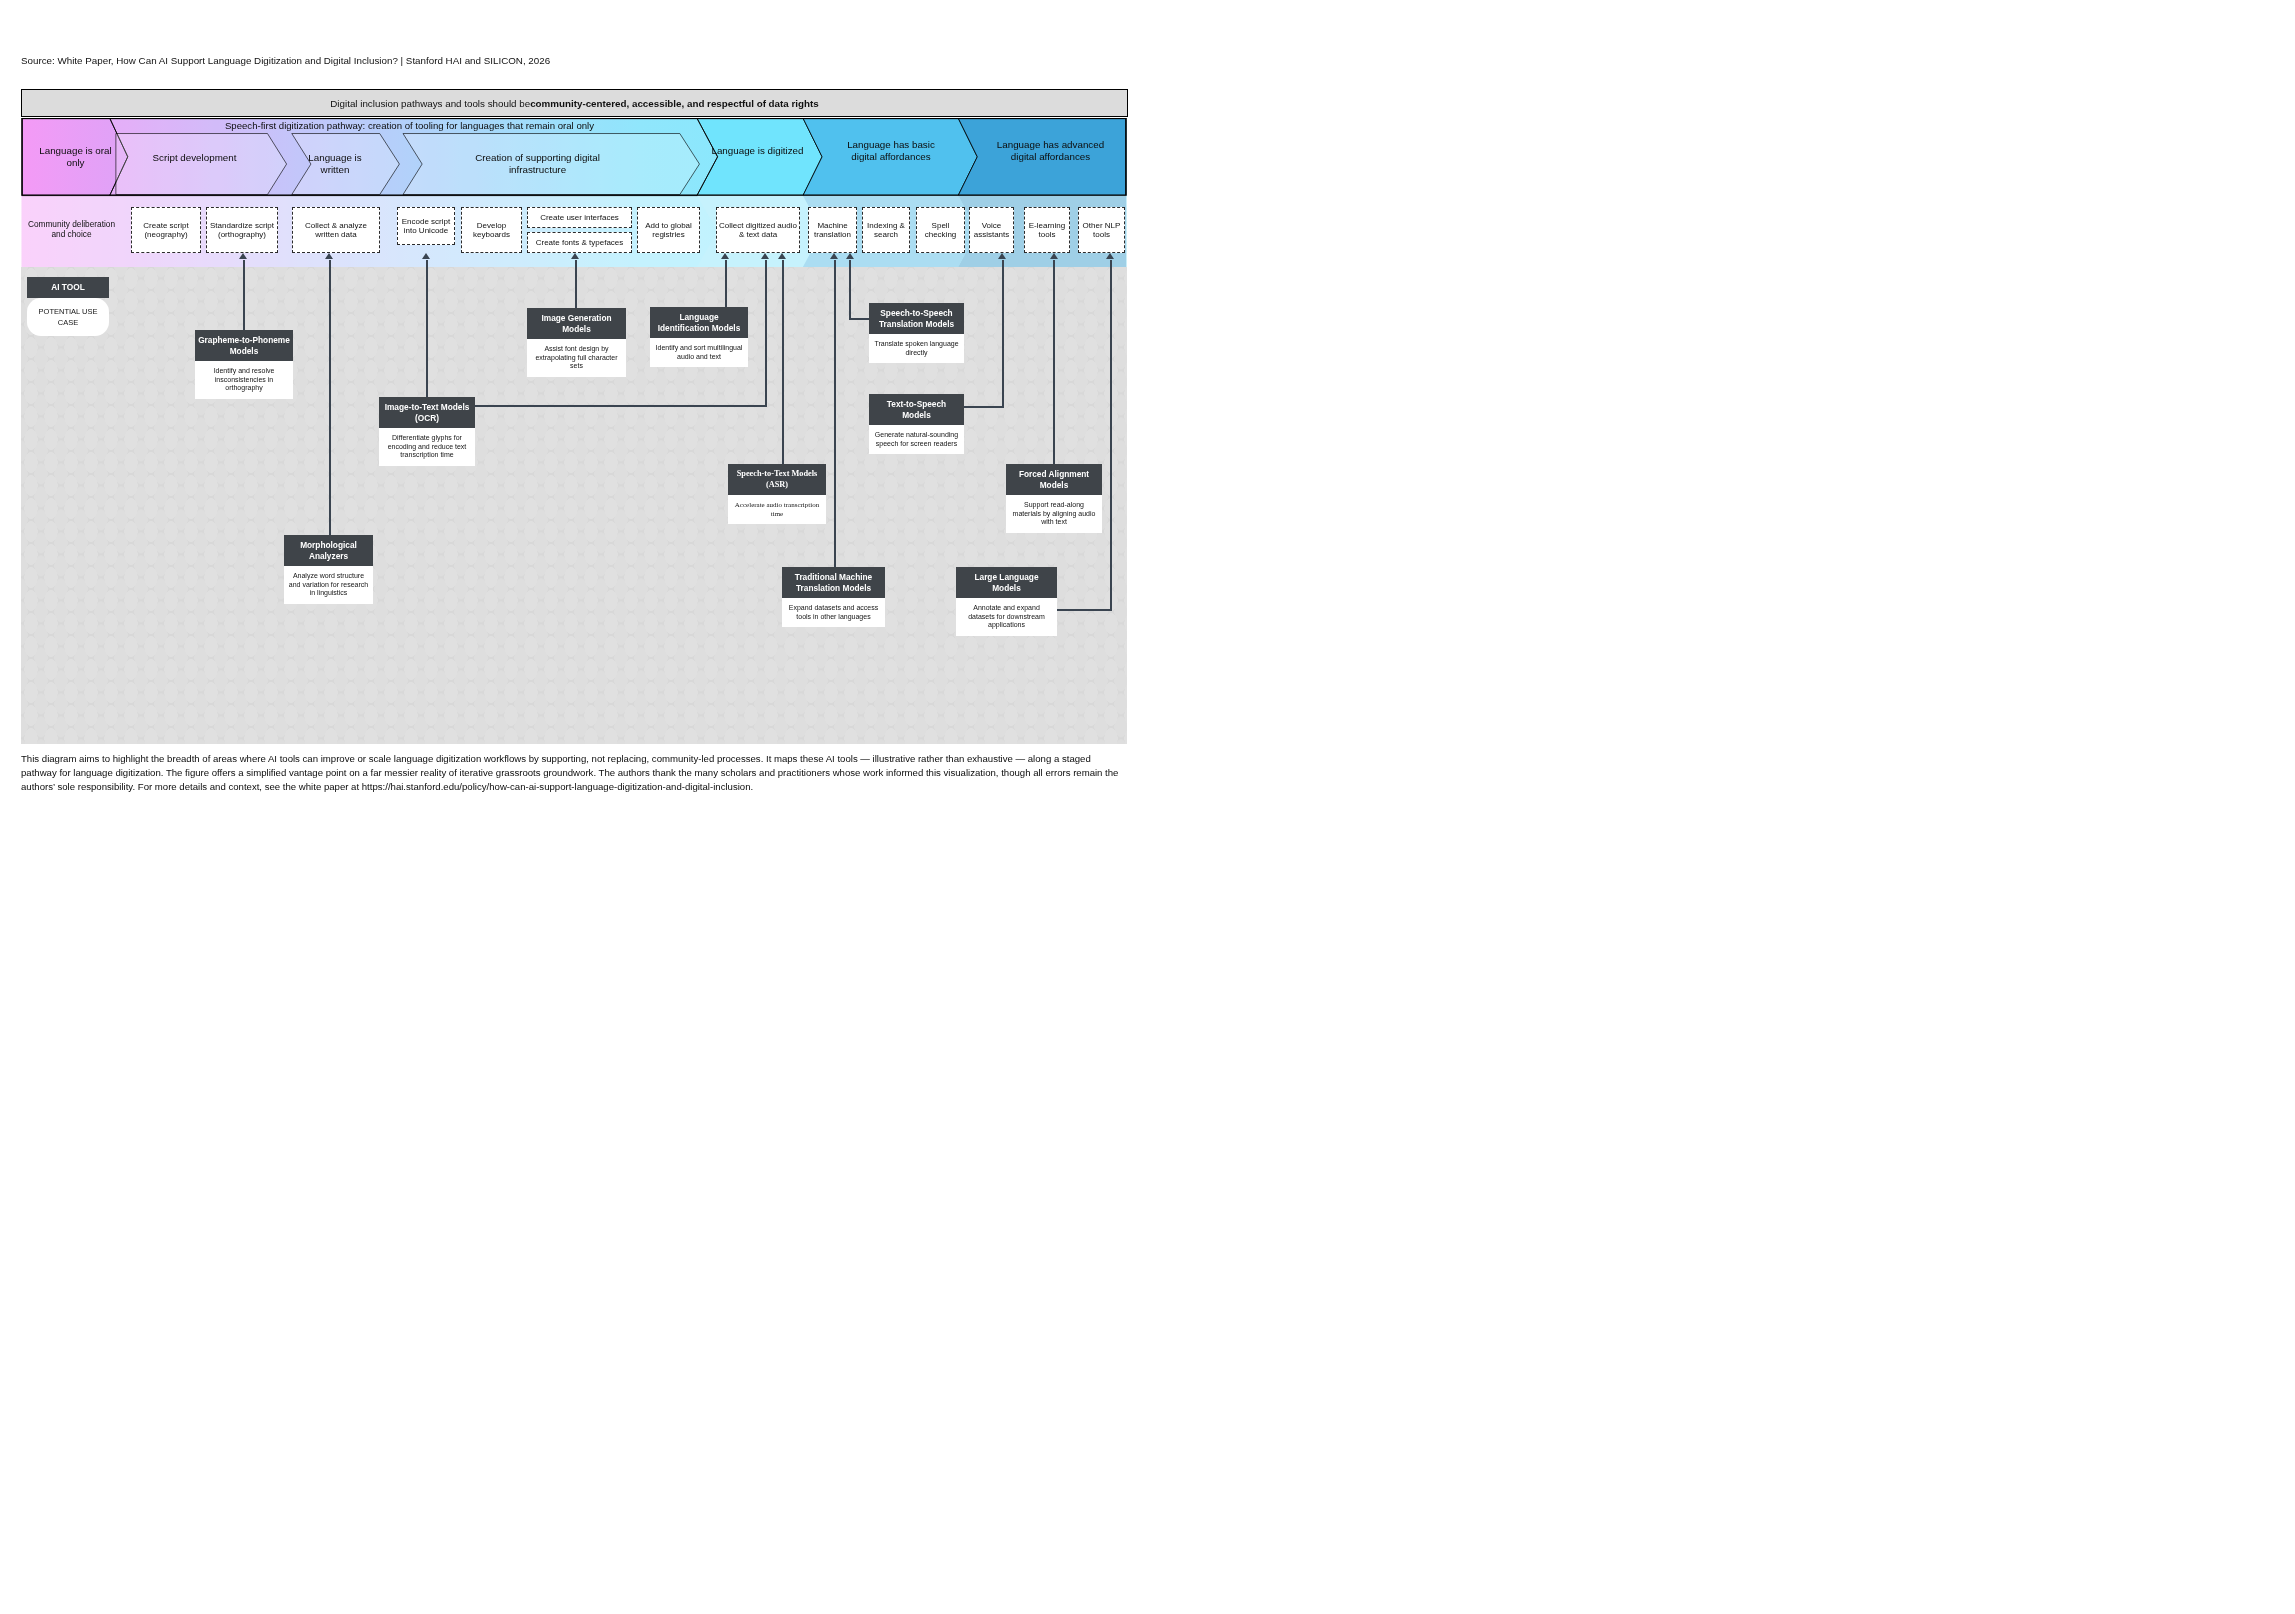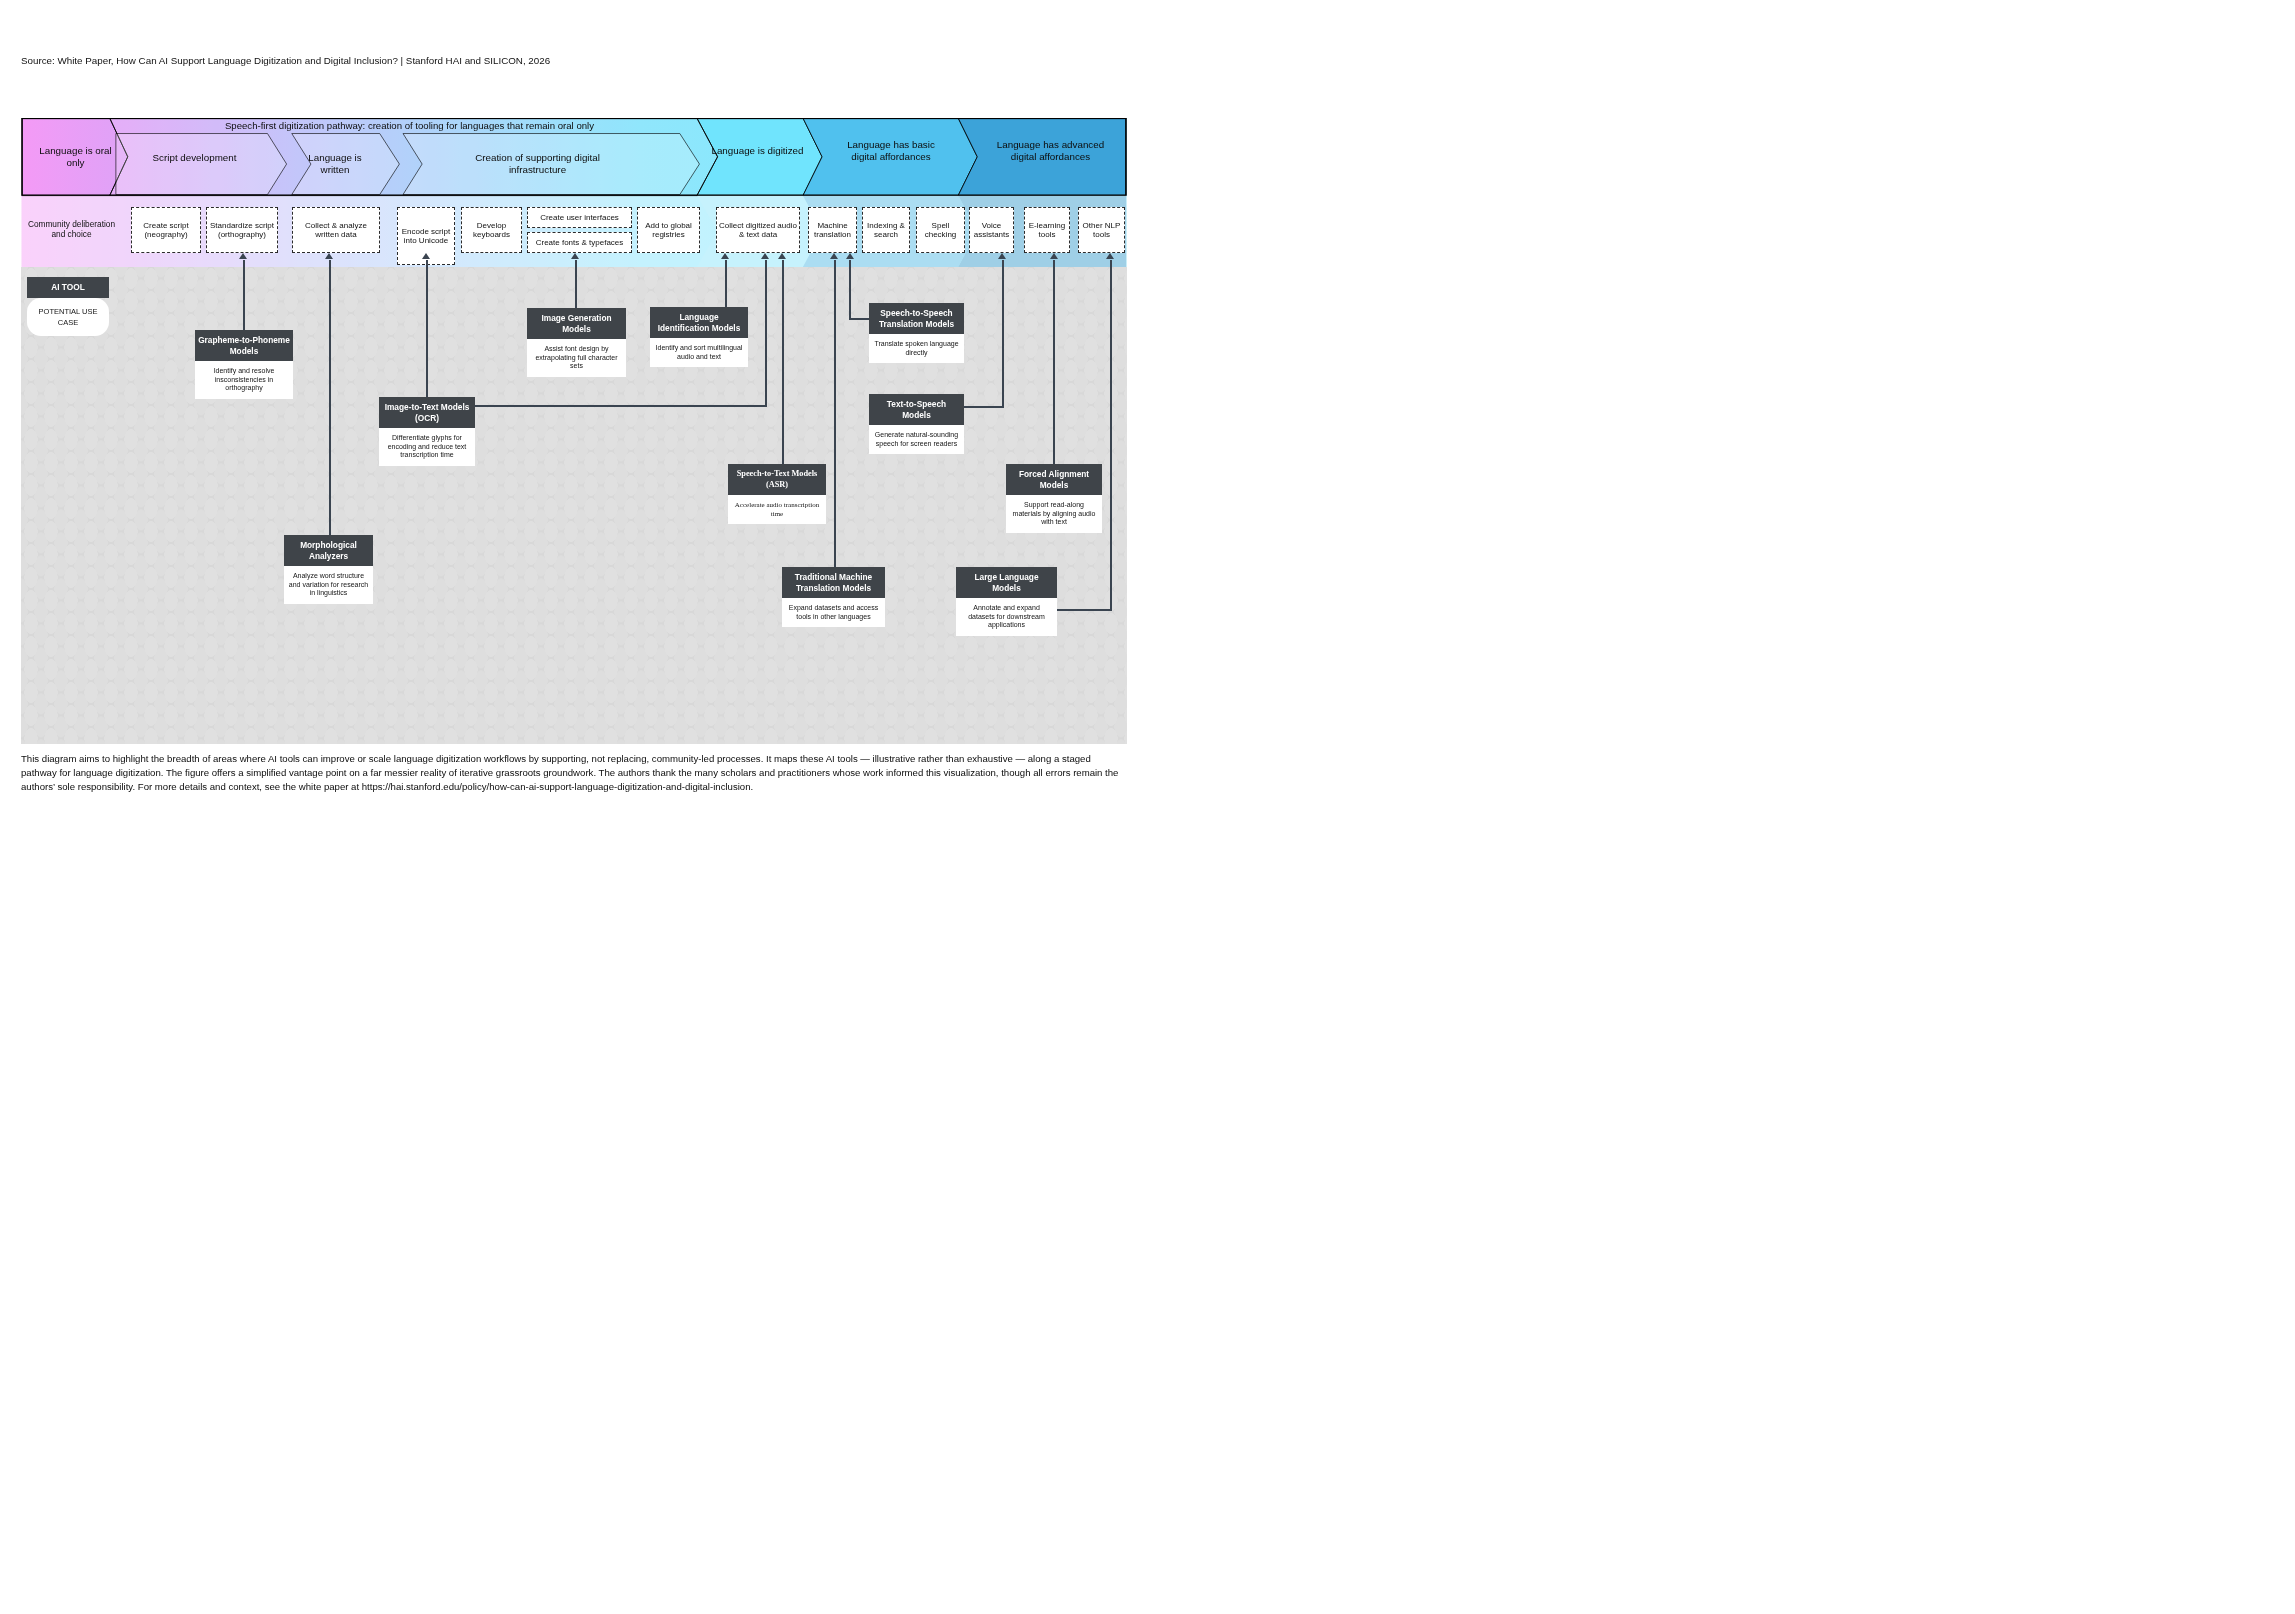--- a/index.html
+++ b/index.html
@@ -32,20 +32,24 @@
          border-bottom:6.7px solid #3a4450;}
   .footer{left:21px;top:752px;width:1105px;font-size:9.6px;line-height:14px;color:#0c0c0c;}
 </style>
 </head>
 <body>
 
 <div class="canvas">
 
   <div class="abs page-source">Source: White Paper, How Can AI Support Language Digitization and Digital Inclusion? | Stanford HAI and SILICON, 2026</div>
 
+  <div class="abs banner">
+    <span>Digital inclusion pathways and tools should be </span>
+      <b>community-centered, accessible, and respectful of data rights</b>
+  </div>
 
   <svg class="abs band-svg" width="1106" height="149" viewBox="0 0 2135 288">
     <defs>
       <linearGradient id="bandGrad" x1="0" y1="0" x2="1" y2="0">
         <stop offset="0" stop-color="#f49af6"></stop>
         <stop offset="0.10" stop-color="#dda3f7"></stop>
         <stop offset="0.25" stop-color="#b9bcf9"></stop>
         <stop offset="0.42" stop-color="#98d2fa"></stop>
         <stop offset="0.56" stop-color="#7de2fc"></stop>
         <stop offset="0.72" stop-color="#6fe5fd"></stop>
@@ -87,21 +91,21 @@
   <div class="abs stage-label" style="left:296px;top:152px;width:78px;">Language is written</div>
   <div class="abs stage-label" style="left:452px;top:152px;width:171px;">Creation of supporting digital infrastructure</div>
   <div class="abs stage-label" style="left:711px;top:145px;width:93px;">Language is digitized</div>
   <div class="abs stage-label" style="left:839px;top:139px;width:104px;">Language has basic digital affordances</div>
   <div class="abs stage-label" style="left:991px;top:139px;width:119px;">Language has advanced digital affordances</div>
 
   <div class="abs step-noborder" style="left:27px;top:207px;width:89px;height:46px;">Community deliberation and choice</div>
   <div class="abs step" style="left:131px;top:207px;width:70px;height:46px;">Create script (neography)</div>
   <div class="abs step" style="left:206px;top:207px;width:72px;height:46px;">Standardize script (orthography)</div>
   <div class="abs step" style="left:292px;top:207px;width:88px;height:46px;">Collect &amp; analyze written data</div>
-  <div class="abs step" style="left:397px;top:207px;width:58px;height:58px;">Encode script into Unicode</div>
+  <div class="abs step" style="left:397px;top:207px;width:58px;height:38px;">Encode script into Unicode</div>
   <div class="abs step" style="left:461px;top:207px;width:61px;height:46px;">Develop keyboards</div>
   <div class="abs step" style="left:527px;top:207px;width:105px;height:21px;">Create user interfaces</div>
   <div class="abs step" style="left:527px;top:232px;width:105px;height:21px;">Create fonts &amp; typefaces</div>
   <div class="abs step" style="left:637px;top:207px;width:63px;height:46px;">Add to global registries</div>
   <div class="abs step" style="left:716px;top:207px;width:84px;height:46px;">Collect digitized audio &amp; text data</div>
   <div class="abs step" style="left:808px;top:207px;width:49px;height:46px;">Machine translation</div>
   <div class="abs step" style="left:862px;top:207px;width:48px;height:46px;">Indexing &amp; search</div>
   <div class="abs step" style="left:916px;top:207px;width:49px;height:46px;">Spell checking</div>
   <div class="abs step" style="left:969px;top:207px;width:45px;height:46px;">Voice assistants</div>
   <div class="abs step" style="left:1024px;top:207px;width:46px;height:46px;">E-learning tools</div>

